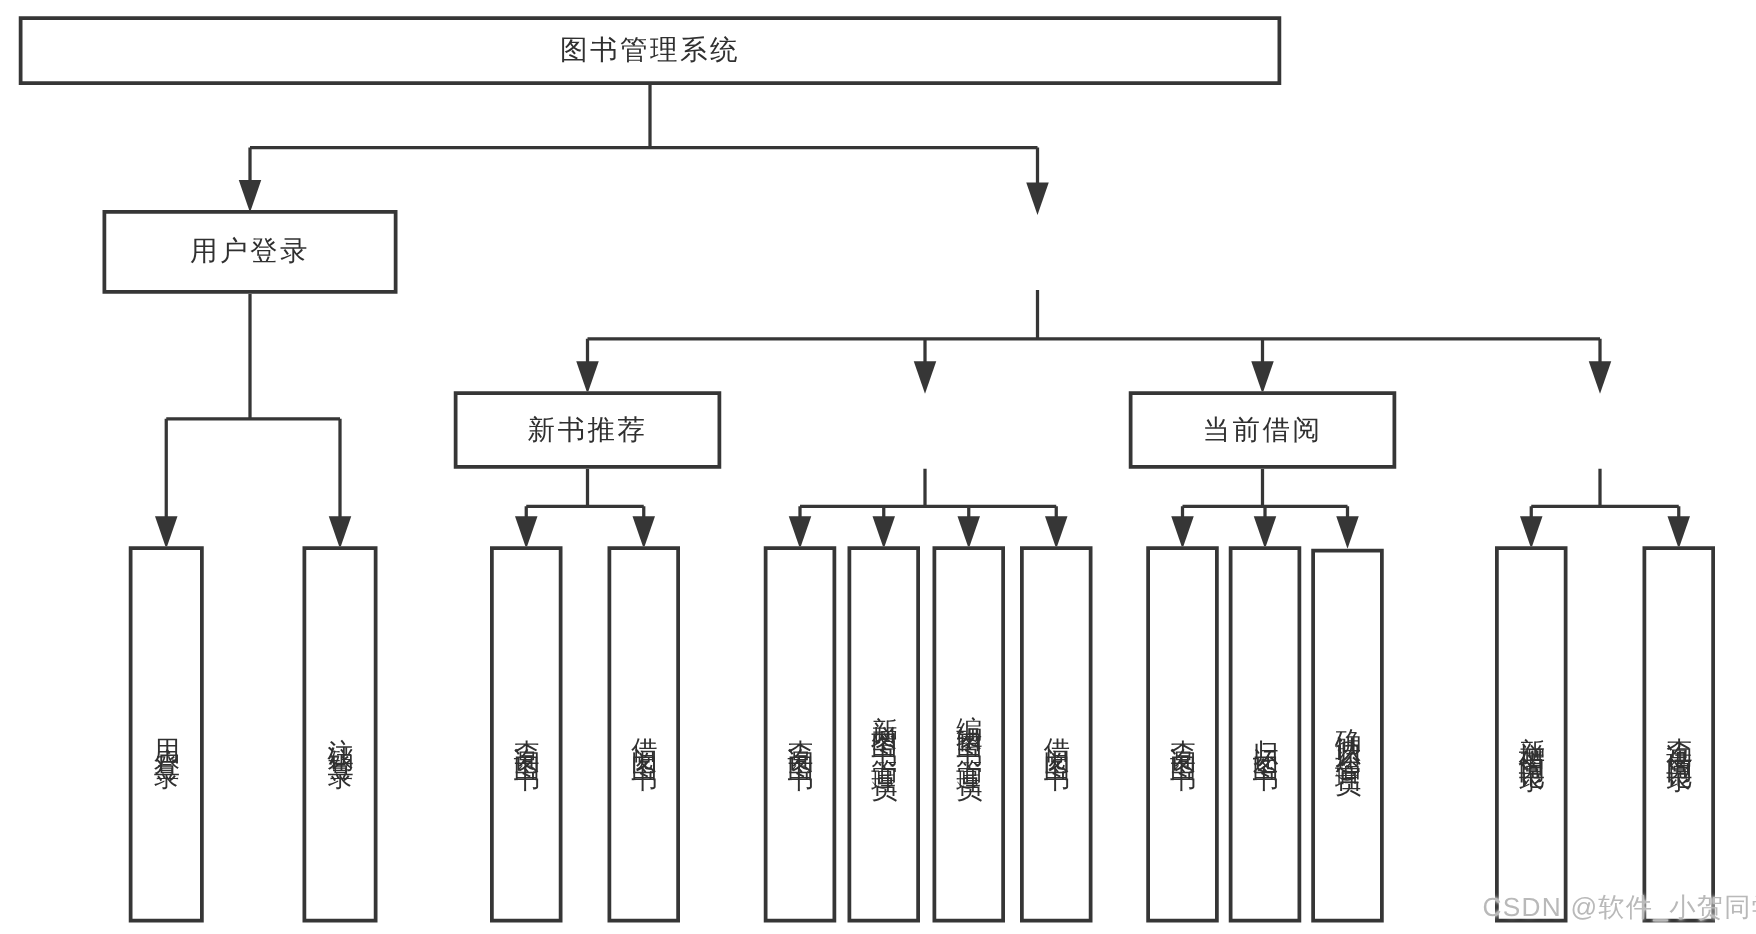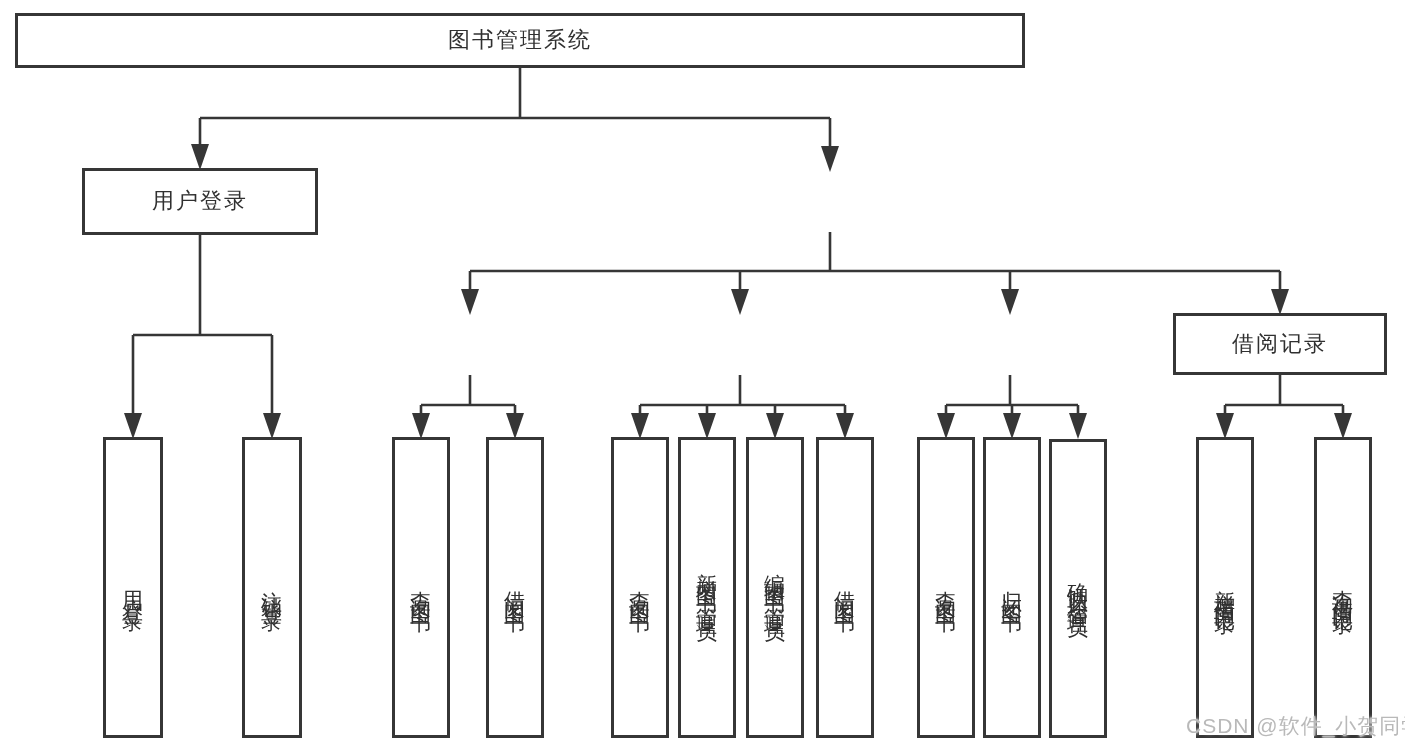--- a/index.html
+++ b/index.html
@@ -109,21 +109,22 @@
       <polygon points="1069,413 1087,413 1078,439"></polygon>
       <polygon points="1216,413 1234,413 1225,439"></polygon>
       <polygon points="1334,413 1352,413 1343,439"></polygon>
     </g>
   </svg>
 
   <div class="node b-root">图书管理系统</div>
 
   <div class="node b-user-login">用户登录</div>
 
-  <div class="node b-borrow-record">借阅记录</div>
+  <div class="node b-new-book-rec">新书推荐</div>
+  <div class="node b-current-borrow">当前借阅</div>
 
   <div class="node leaf b-leaf-login">用户登录</div>
   <div class="node leaf b-leaf-logout">注销登录</div>
 
   <div class="node leaf b-leaf-nbr-query">查询图书</div>
   <div class="node leaf b-leaf-nbr-borrow">借阅图书</div>
 
   <div class="node leaf b-leaf-bb-query">查询图书</div>
   <div class="node leaf b-leaf-bb-add">新增图书（管理员）</div>
   <div class="node leaf b-leaf-bb-edit">编辑图书（管理员）</div>

